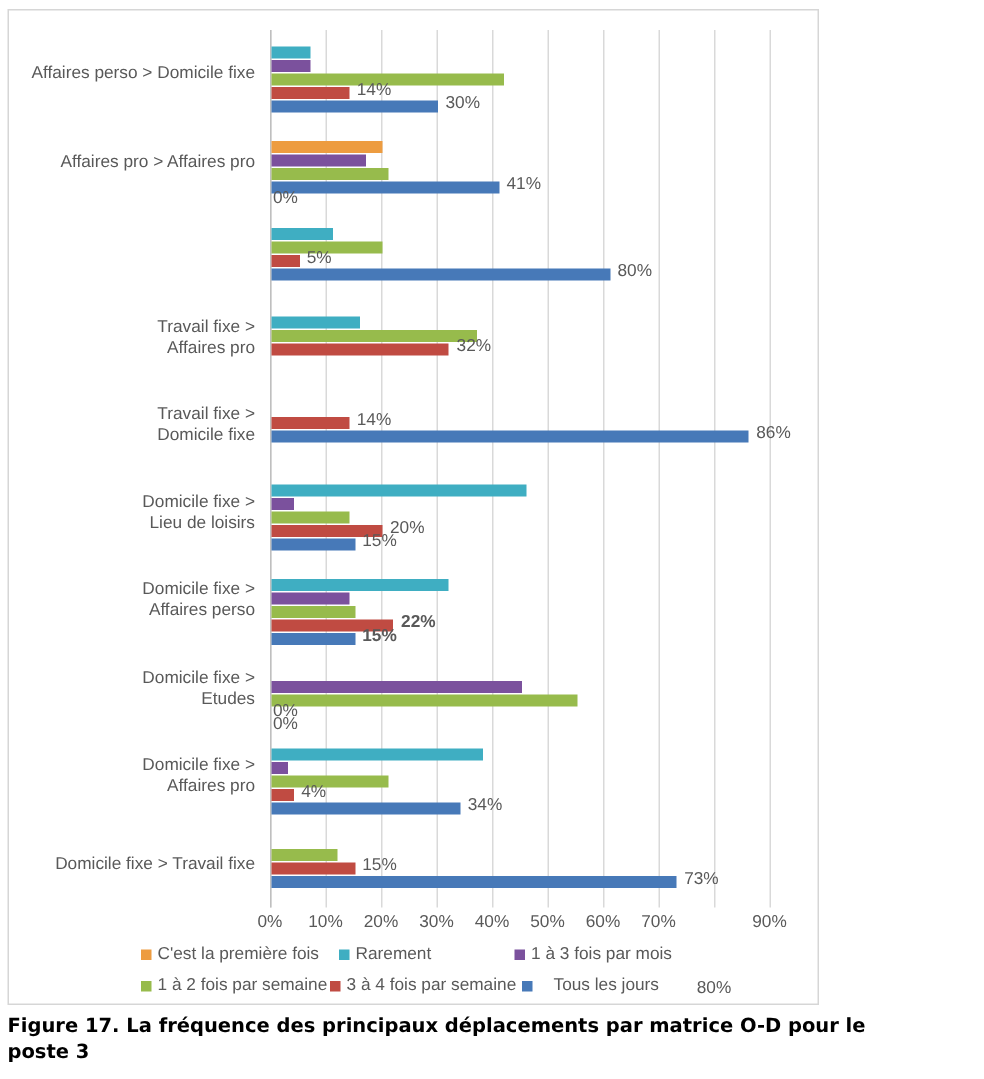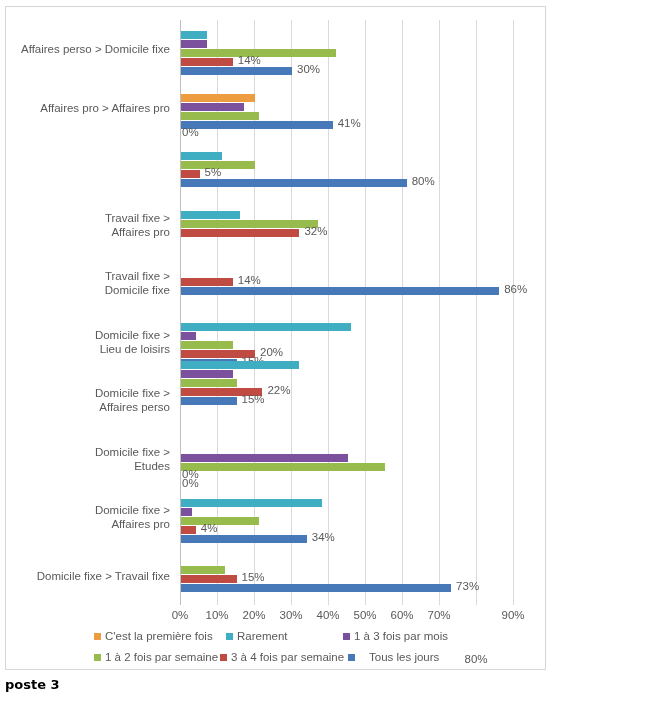--- a/index.html
+++ b/index.html
@@ -293,21 +293,21 @@
             </div>
             <div class="bar-row">
               <div class="bar" title="3 à 4 fois par semaine: 20%" style="width: 74px; background: rgb(192, 75, 66);"></div>
               <span class="bar-label" style="left: 80px; color: rgb(89, 89, 89);">20%</span>
             </div>
             <div class="bar-row">
               <div class="bar" title="Tous les jours: 15%" style="width: 55.5px; background: rgb(71, 121, 184);"></div>
               <span class="bar-label" style="left: 61.5px; color: rgb(89, 89, 89);">15%</span>
             </div>
           </div>
-          <div class="group" style="top: 341px; height: 45px;">
+          <div class="group" style="top: 366px; height: 45px; font-weight: bold;">
             <div class="bar-row">
               <div class="bar" title="Rarement: 32%" style="width: 118.4px; background: rgb(63, 174, 194);"></div>
             </div>
             <div class="bar-row">
               <div class="bar" title="1 à 3 fois par mois: 14%" style="width: 51.8px; background: rgb(123, 81, 157);"></div>
             </div>
             <div class="bar-row">
               <div class="bar" title="1 à 2 fois par semaine: 15%" style="width: 55.5px; background: rgb(151, 187, 76);"></div>
             </div>
             <div class="bar-row">
@@ -408,16 +408,17 @@
           <div class="legend-item" style="left: 262px; gap: 10px;">
             <span class="legend-swatch" style="background: rgb(71, 121, 184);"></span>
             <span class="legend-text">Tous les jours</span>
           </div>
         </div>
     </div>
 
   </div>
 
   <div class="caption">
+    <span>Figure 17. La fréquence des principaux déplacements par matrice O-D pour le</span>
     <div class="line2">poste 3</div>
   </div>
 
 </div>
 
 </body></html>

